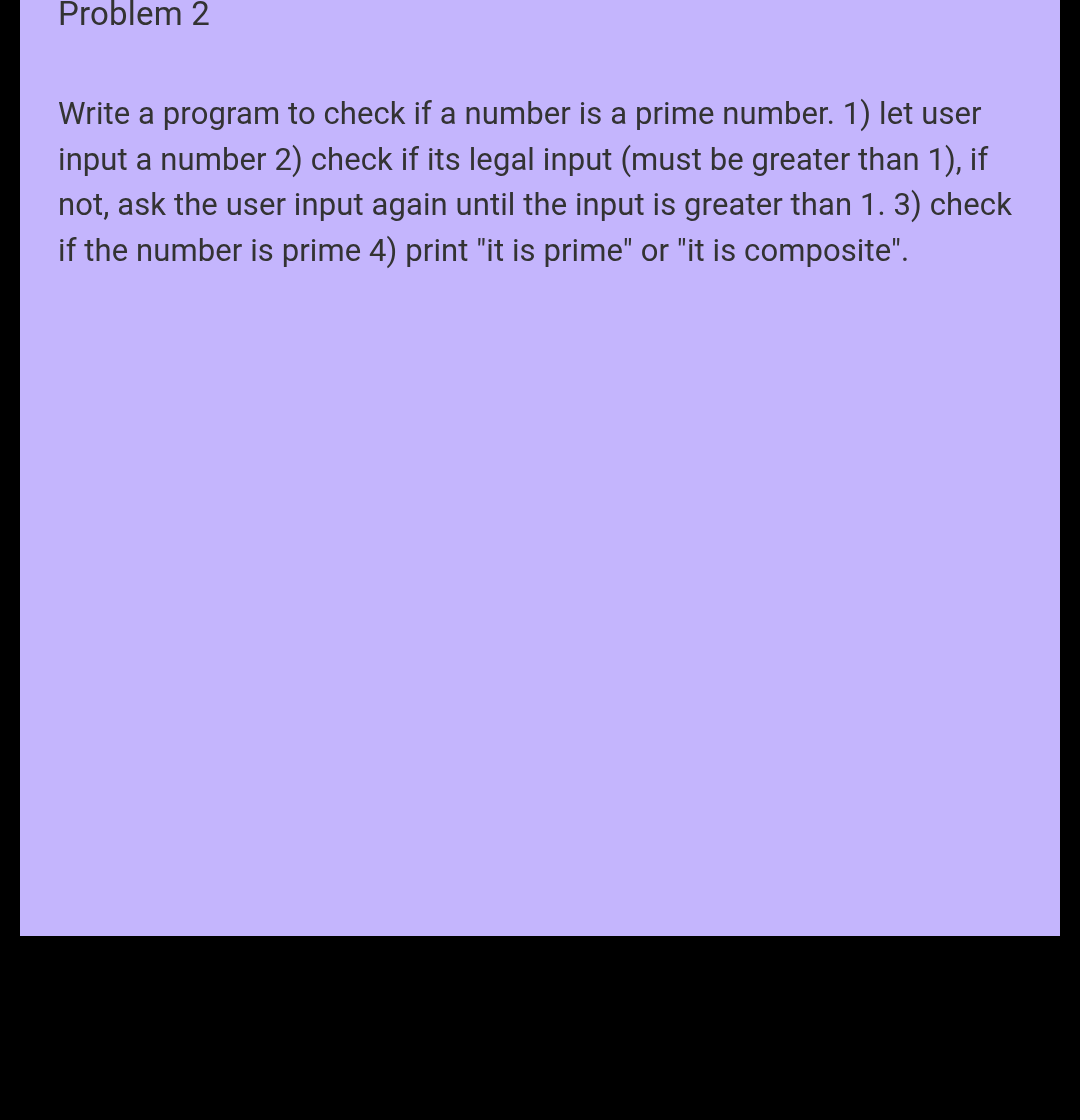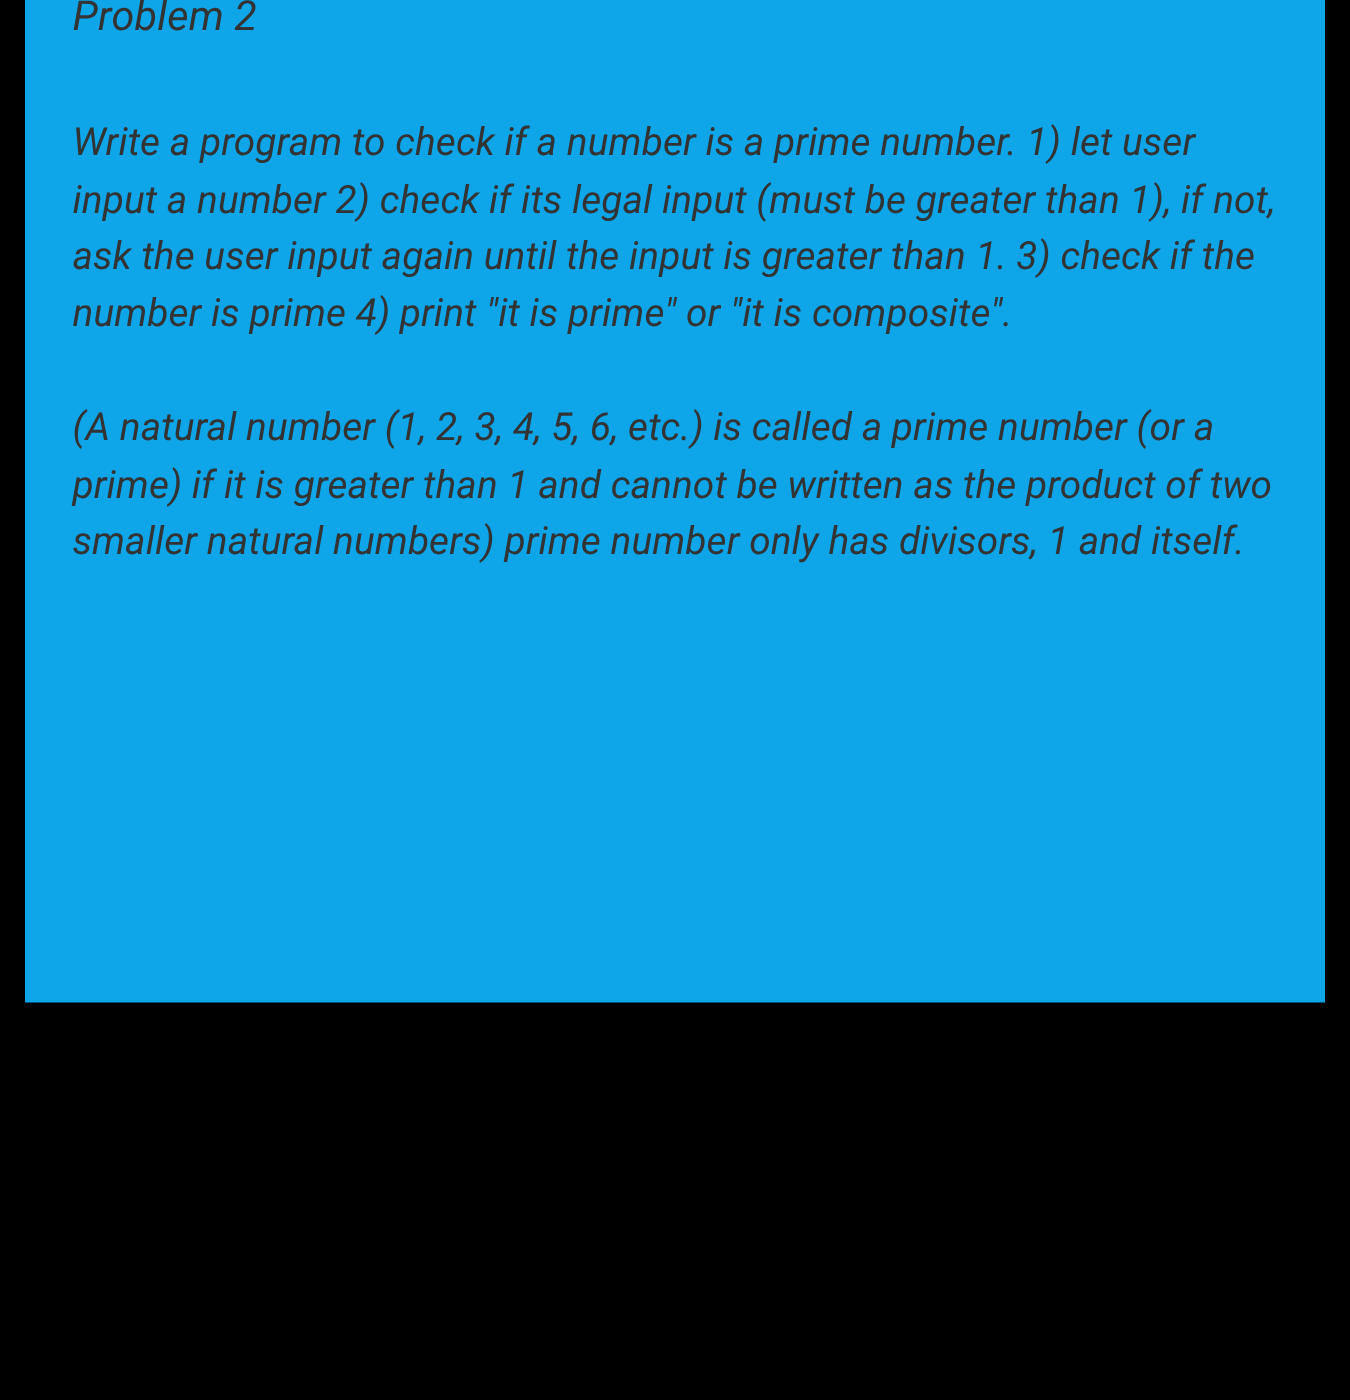--- a/index.html
+++ b/index.html
@@ -10,28 +10,27 @@
   body {
     width: 1080px;
     height: 1120px;
     background: #000;
     font-family: -apple-system, BlinkMacSystemFont, "Segoe UI", Roboto, "Helvetica Neue", Arial, sans-serif;
     display: flex;
     align-items: flex-start;
     justify-content: center;
   }
   .page {
-    background: #0ea5e9;
+    background: #c4b5fd;
     width: 1040px;
-    height: 802px;
+    height: 936px;
     margin-top: 0;
     padding: 0 38px;
     color: #2a2a2a;
     overflow: hidden;
-    font-style: italic;
   }
   .heading {
     font-size: 33px;
     font-weight: 400;
     color: #333;
     margin-top: -6px;
     margin-bottom: 58px;
     letter-spacing: 0.2px;
   }
   .para {
@@ -41,14 +40,13 @@
     margin-bottom: 46px;
     letter-spacing: 0.1px;
   }
 </style>
 </head>
 <body>
 
 <div class="page">
   <div class="heading">Problem 2</div>
   <div class="para">Write a program to check if a number is a prime number. 1) let user input a number 2) check if its legal input (must be greater than 1), if not, ask the user input again until the input is greater than 1.   3) check if the number is prime 4) print "it is prime" or "it is composite".</div>
-  <div class="para">(A natural number (1, 2, 3, 4, 5, 6, etc.) is called a prime number (or a prime) if it is greater than 1 and cannot be written as the product of two smaller natural numbers) prime number only has divisors, 1 and itself.</div>
 </div>
 
 </body></html>

